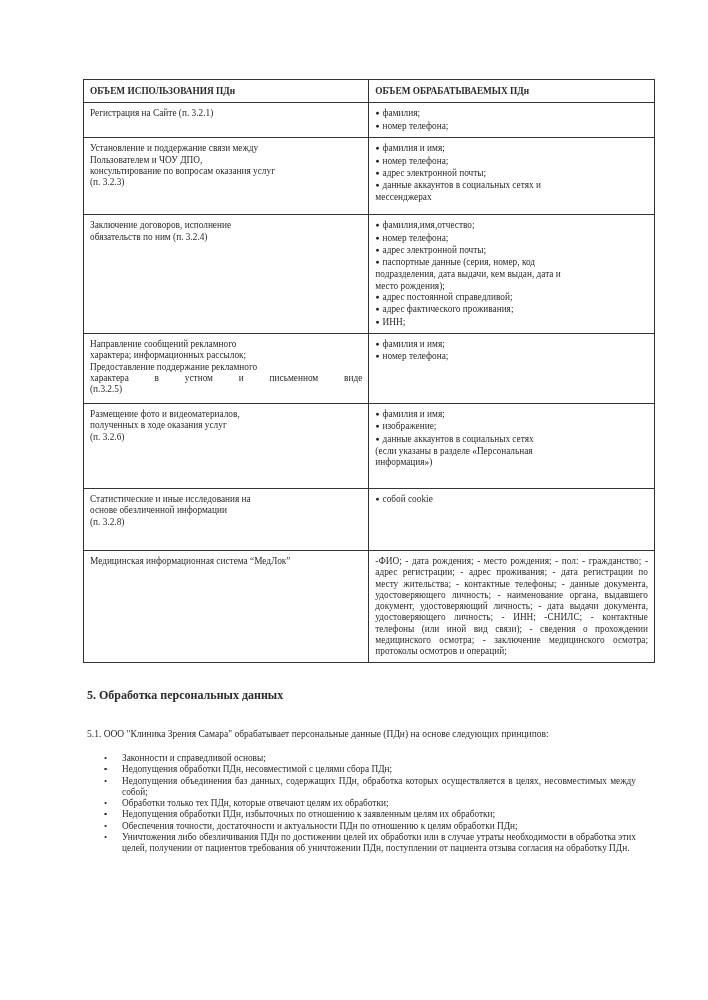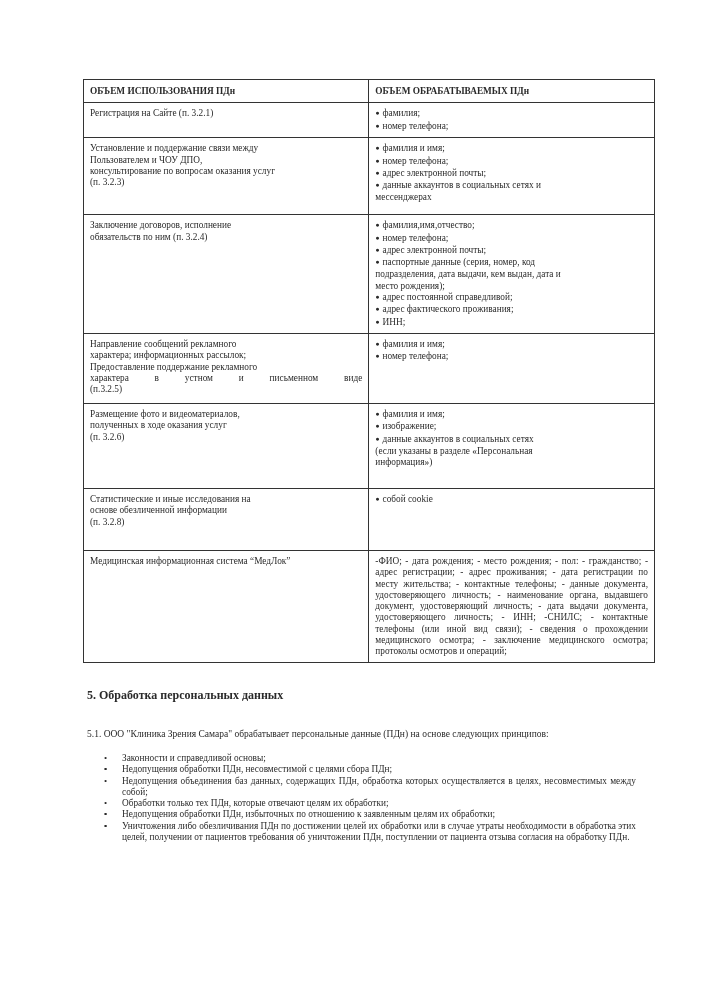--- a/index.html
+++ b/index.html
@@ -150,17 +150,17 @@
   <div class="intro">5.1. ООО "Клиника Зрения Самара" обрабатывает персональные данные (ПДн) на основе следующих принципов:</div>
 
   <ul class="principles">
     <li><span class="dot">•</span><span>Законности и справедливой основы;</span></li>
     <li><span class="dot">•</span></li>
     <li><span class="dot">•</span><span>Недопущения обработки ПДн, несовместимой с целями сбора ПДн;</span></li>
     <li><span class="dot">•</span><span>Недопущения объединения баз данных, содержащих ПДн, обработка которых осуществляется в целях, несовместимых между собой;</span></li>
     <li><span class="dot">•</span><span>Обработки только тех ПДн, которые отвечают целям их обработки;</span></li>
     <li><span class="dot">•</span></li>
     <li><span class="dot">•</span><span>Недопущения обработки ПДн, избыточных по отношению к заявленным целям их обработки;</span></li>
-    <li><span class="dot">•</span></li>
+    <li><span class="dot">•</span><span>Обеспечения точности, достаточности и актуальности ПДн по отношению к целям обработки ПДн;</span></li>
     <li><span class="dot">•</span><span>Уничтожения либо обезличивания ПДн по достижении целей их обработки или в случае утраты необходимости в обработка этих целей, получении от пациентов требования об уничтожении ПДн, поступлении от пациента отзыва согласия на обработку ПДн.</span></li>
   </ul>
 
 </div>
 
 </body></html>

